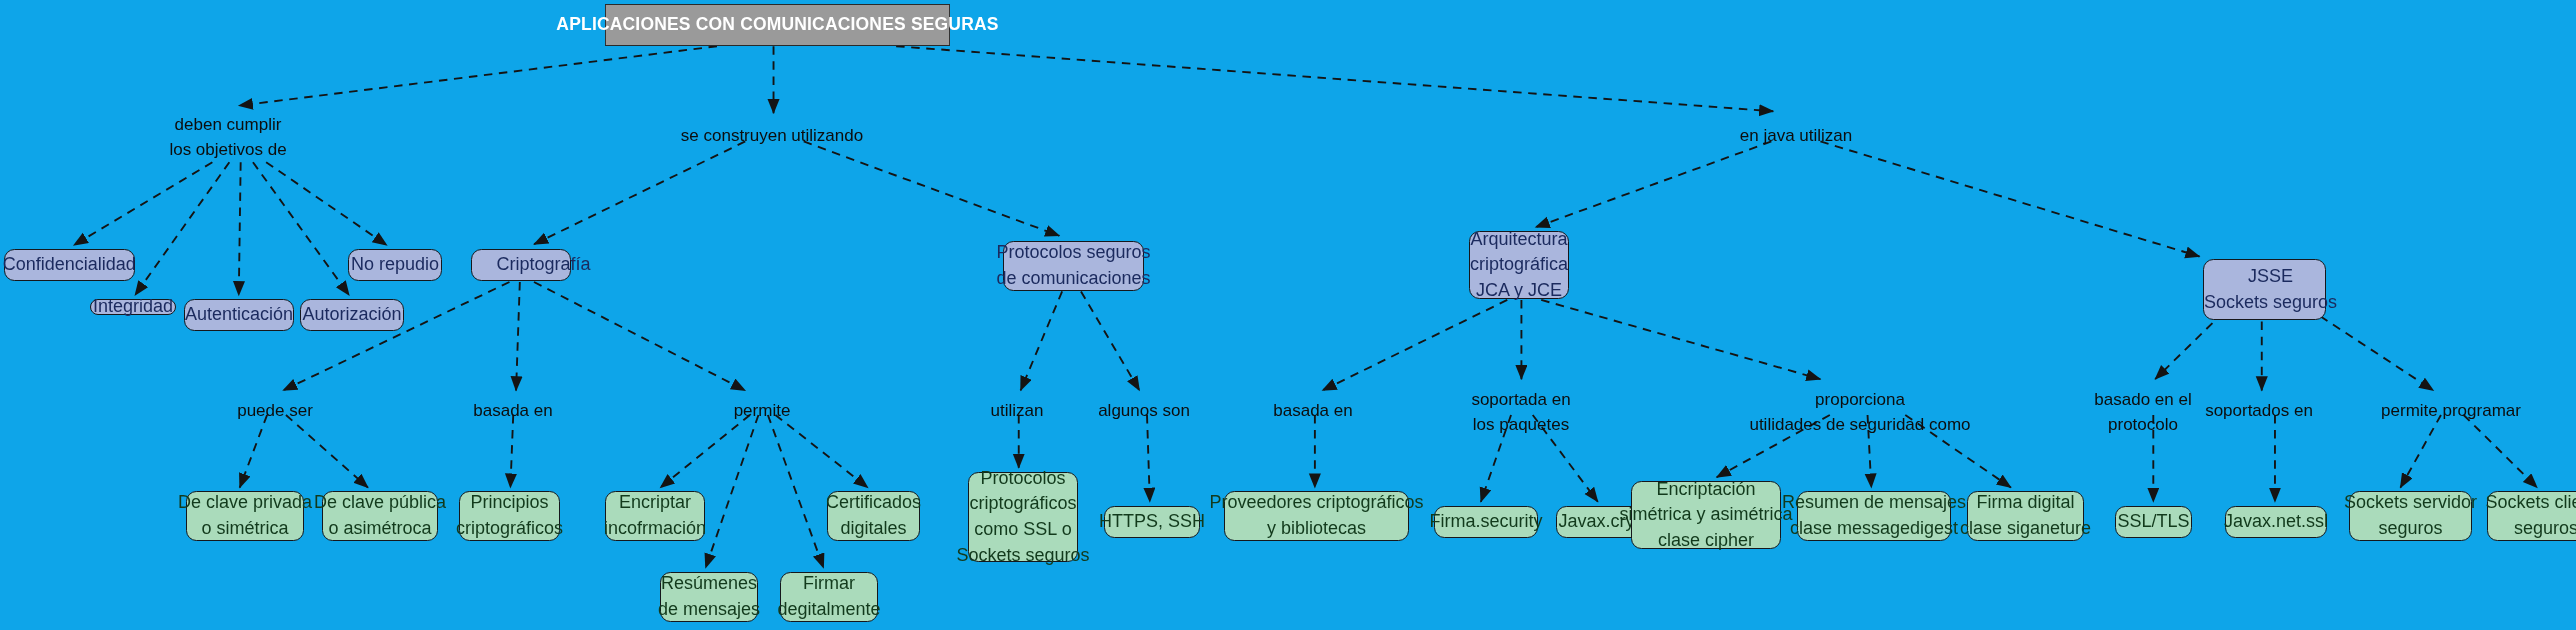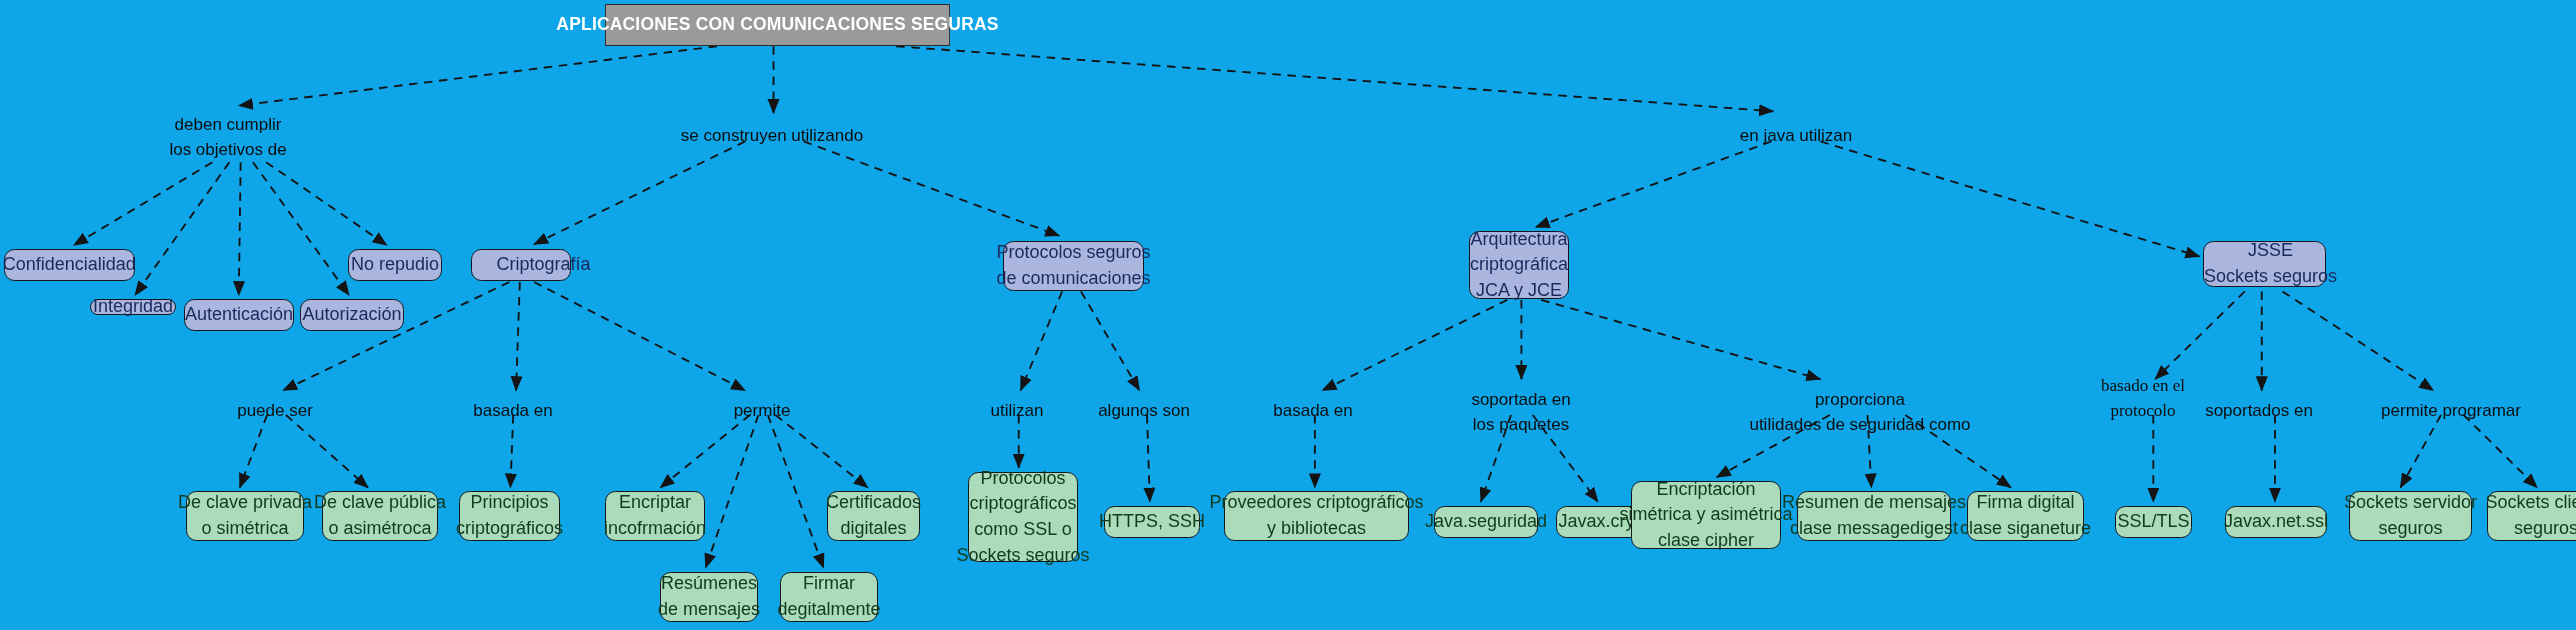--- a/index.html
+++ b/index.html
@@ -132,21 +132,21 @@
       <div class="node node-blue" style="left: 90px; top: 299px; width: 86px; height: 16px;"><span>Integridad</span></div>
       <div class="node node-blue" style="left: 184px; top: 299px; width: 110px; height: 32px;"><span>Autenticación</span></div>
       <div class="node node-blue" style="left: 300px; top: 299px; width: 104px; height: 32px;"><span>Autorización</span></div>
       <div class="node node-blue" style="left: 348px; top: 249px; width: 94px; height: 32px;"><span>No repudio</span></div>
       <div class="node node-blue" style="left: 471px; top: 249px; width: 100px; height: 32px; padding-left: 45px;"><span>Criptografía</span></div>
       <div class="node node-blue" style="left: 1003px; top: 241px; width: 141px; height: 50px;"><span>Protocolos seguros
 de comunicaciones</span></div>
       <div class="node node-blue" style="left: 1469px; top: 231px; width: 100px; height: 68px;"><span>Arquitectura
 criptográfica
 JCA y JCE</span></div>
-      <div class="node node-blue" style="left: 2203px; top: 241px; width: 123px; height: 46px; padding-left: 12px;"><span>JSSE
+      <div class="node node-blue" style="left: 2203px; top: 259px; width: 123px; height: 61px; padding-left: 12px;"><span>JSSE
 Sockets seguros</span></div>
       <div class="node node-green" style="left: 186px; top: 491px; width: 118px; height: 50px;"><span>De clave privada
 o simétrica</span></div>
       <div class="node node-green" style="left: 322px; top: 491px; width: 116px; height: 50px;"><span>De clave pública
 o asimétroca</span></div>
       <div class="node node-green" style="left: 459px; top: 491px; width: 101px; height: 50px;"><span>Principios
 criptográficos</span></div>
       <div class="node node-green" style="left: 605px; top: 491px; width: 100px; height: 50px;"><span>Encriptar
 incofrmación</span></div>
       <div class="node node-green" style="left: 660px; top: 572px; width: 98px; height: 50px;"><span>Resúmenes
@@ -155,21 +155,21 @@
 degitalmente</span></div>
       <div class="node node-green" style="left: 827px; top: 491px; width: 93px; height: 50px;"><span>Certificados
 digitales</span></div>
       <div class="node node-green" style="left: 968px; top: 472px; width: 110px; height: 90px;"><span>Protocolos
 criptográficos
 como SSL o
 Sockets seguros</span></div>
       <div class="node node-green" style="left: 1104px; top: 506px; width: 96px; height: 32px;"><span>HTTPS, SSH</span></div>
       <div class="node node-green" style="left: 1224px; top: 491px; width: 185px; height: 50px;"><span>Proveedores criptográficos
 y bibliotecas</span></div>
-      <div class="node node-green" style="left: 1434px; top: 506px; width: 104px; height: 32px;"><span>Java.seguridad</span></div>
+      <div class="node node-green" style="left: 1434px; top: 506px; width: 104px; height: 32px;"><span>Firma.security</span></div>
       <div class="node node-green" style="left: 1556px; top: 506px; width: 96px; height: 32px;"><span>Javax.cryto</span></div>
       <div class="node node-green" style="left: 1631px; top: 481px; width: 150px; height: 68px; text-align: center;"><span>Encriptación
 simétrica y asimétrica
 clase cipher</span></div>
       <div class="node node-green" style="left: 1797px; top: 491px; width: 154px; height: 50px;"><span>Resumen de mensajes
 clase messagedigest</span></div>
       <div class="node node-green" style="left: 1967px; top: 491px; width: 117px; height: 50px;"><span>Firma digital
 clase siganeture</span></div>
       <div class="node node-green" style="left: 2115px; top: 506px; width: 77px; height: 32px;"><span>SSL/TLS</span></div>
       <div class="node node-green" style="left: 2225px; top: 506px; width: 102px; height: 32px;"><span>Javax.net.ssl</span></div>
@@ -186,19 +186,19 @@
       <div class="link-label" style="left: 275px; top: 399px;">puede ser</div>
       <div class="link-label" style="left: 513px; top: 399px;">basada en</div>
       <div class="link-label" style="left: 762px; top: 399px;">permite</div>
       <div class="link-label" style="left: 1017px; top: 399px;">utilizan</div>
       <div class="link-label" style="left: 1144px; top: 399px;">algunos son</div>
       <div class="link-label" style="left: 1313px; top: 399px;">basada en</div>
       <div class="link-label" style="left: 1521px; top: 388px;">soportada en
 los paquetes</div>
       <div class="link-label" style="left: 1860px; top: 388px;">proporciona
 utilidades de seguridad como</div>
-      <div class="link-label" style="left: 2143px; top: 374px; font-family: Liberation Serif, serif;">basado en el
+      <div class="link-label" style="left: 2143px; top: 388px;">basado en el
 protocolo</div>
       <div class="link-label" style="left: 2259px; top: 399px;">soportados en</div>
       <div class="link-label" style="left: 2451px; top: 399px;">permite programar</div>
     </div>
 </div>
 
 
 </body></html>

